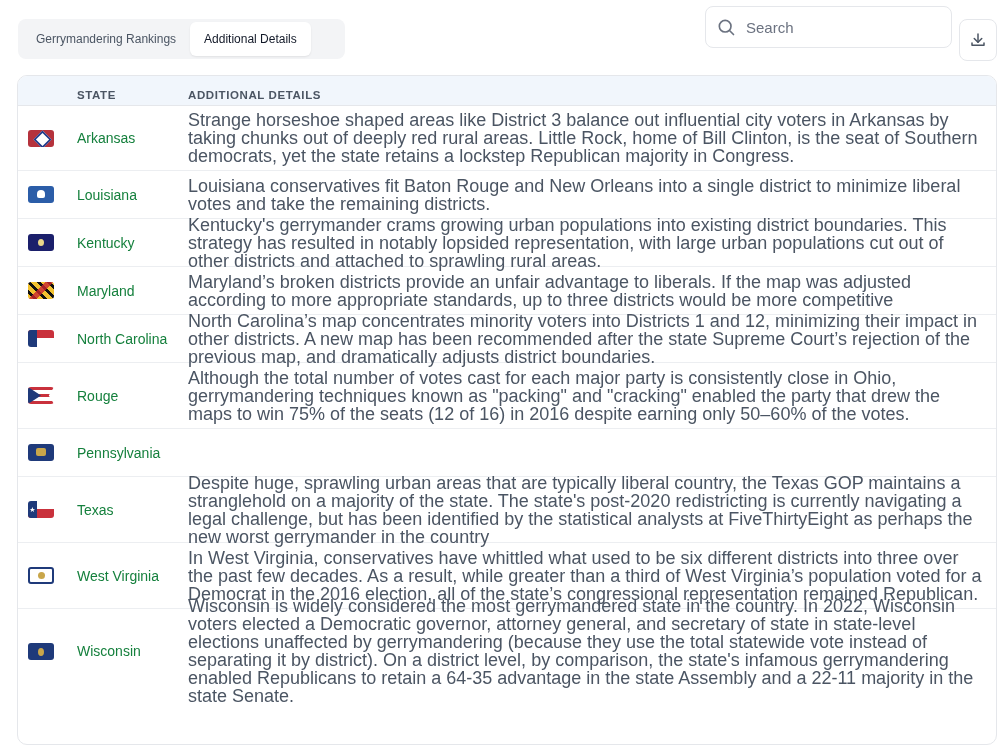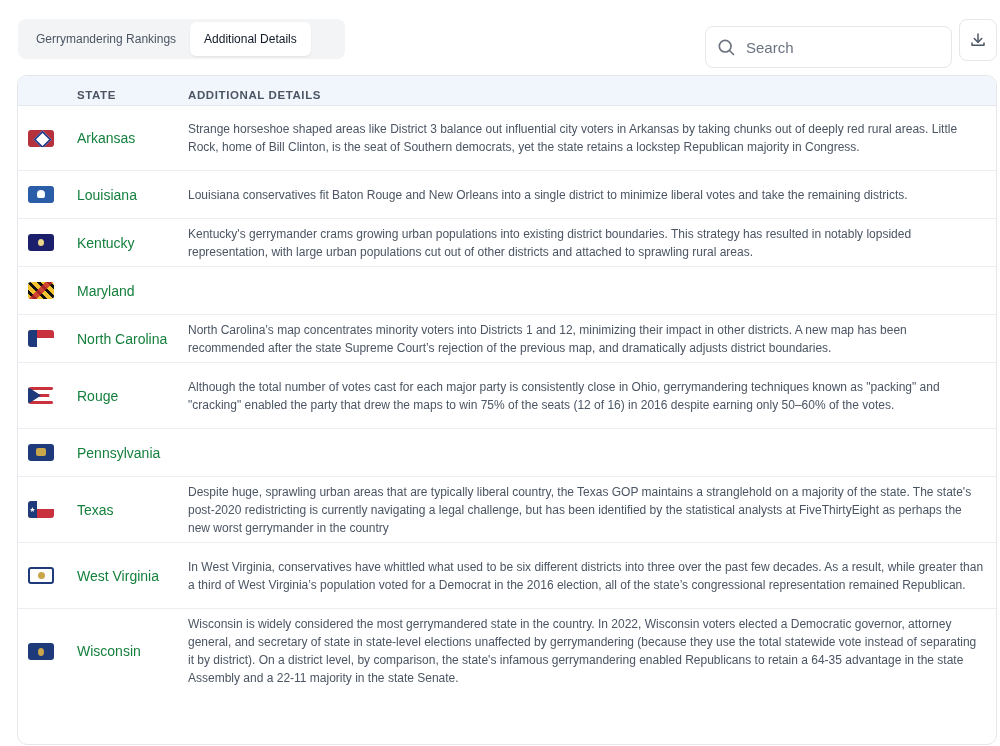--- a/index.html
+++ b/index.html
@@ -12,21 +12,21 @@
     background: #f3f4f6; border-radius: 8px;
     display: flex; align-items: center; padding: 0 4px;
   }
   .tab {
     height: 34px; display: flex; align-items: center; padding: 0 14px;
     font-size: 12px; color: #4b5563; border-radius: 6px; cursor: pointer; white-space: nowrap;
   }
   .tab.active { background: #ffffff; color: #111827; box-shadow: 0 1px 2px rgba(0,0,0,0.08); }
 
   .search {
-    position: absolute; left: 705px; top: 26px; width: 247px; height: 42px;
+    position: absolute; left: 705px; top: 6px; width: 247px; height: 42px;
     border: 1px solid #e5e7eb; border-radius: 8px; background: #fff;
     display: flex; align-items: center; padding-left: 10px;
   }
   .search svg { width: 20px; height: 20px; }
   .search input {
     border: none; outline: none; font-size: 15px; margin-left: 10px;
     font-family: "Liberation Sans", sans-serif; color: #374151; width: 190px; background: transparent;
   }
   .search input::placeholder { color: #6b7280; }
 
@@ -46,21 +46,21 @@
     border-bottom: 1px solid #e5e7eb;
   }
   .th { font-size: 11.5px; font-weight: bold; color: #4b5563; letter-spacing: 0.6px; margin-top: 9px; }
   .th.state { margin-left: 59px; width: 111px; }
 
   .row { display: flex; align-items: center; border-bottom: 1px solid #eceef1; }
   .row:last-child { border-bottom: none; }
   .flag-cell { width: 59px; display: flex; justify-content: flex-start; padding-left: 10px; }
   .flag { width: 26px; height: 17px; border-radius: 3px; position: relative; overflow: hidden; }
   .state-cell { width: 111px; font-size: 14px; color: #15803d; line-height: 18px; }
-  .detail-cell { flex: 1; font-size: 12px; color: #4b5563; line-height: 18px; padding: 6px 12px 6px 0; }
+  .detail-cell { flex: 1; font-size: 18px; color: #4b5563; line-height: 18px; padding: 6px 12px 6px 0; }
 
   
   .f-ar { background: #b5323c; }
   .f-ar::after { content:""; position:absolute; left:7px; top:2px; width:11px; height:11px; background:#fff; border:2px solid #1f3a8a; transform: rotate(45deg) scale(0.85); }
   .f-ky { background: #1b1f6b; }
   .f-ky::after { content:""; position:absolute; left:10px; top:5px; width:6px; height:7px; border-radius:50%; background:#e8d58a; }
   .f-la { background: #2b5da8; }
   .f-la::after { content:""; position:absolute; left:9px; top:4px; width:8px; height:8px; border-radius:50% 50% 2px 2px; background:#fff; }
   .f-md { background: repeating-linear-gradient(45deg, #f2c230 0 4px, #111 4px 7px); }
   .f-md::after { content:""; position:absolute; left:0; top:0; width:100%; height:100%; background: linear-gradient(135deg, transparent 40%, #c8262e 40%, #c8262e 60%, transparent 60%); opacity: .8; }
@@ -128,20 +128,21 @@
           <div class="flag f-ky"></div>
         </div>
         <div class="state-cell">Kentucky</div>
         <div class="detail-cell">Kentucky's gerrymander crams growing urban populations into existing district boundaries. This strategy has resulted in notably lopsided representation, with large urban populations cut out of other districts and attached to sprawling rural areas.</div>
       </div>
       <div class="row" style="height: 48px;">
         <div class="flag-cell">
           <div class="flag f-md"></div>
         </div>
         <div class="state-cell">Maryland</div>
+        <div class="detail-cell">Maryland’s broken districts provide an unfair advantage to liberals. If the map was adjusted according to more appropriate standards, up to three districts would be more competitive</div>
       </div>
       <div class="row" style="height: 48px; justify-content: center;">
         <div class="flag-cell">
           <div class="flag f-nc"></div>
         </div>
         <div class="state-cell">North Carolina</div>
         <div class="detail-cell">North Carolina’s map concentrates minority voters into Districts 1 and 12, minimizing their impact in other districts. A new map has been recommended after the state Supreme Court’s rejection of the previous map, and dramatically adjusts district boundaries.</div>
       </div>
       <div class="row" style="height: 66px;">
         <div class="flag-cell">

